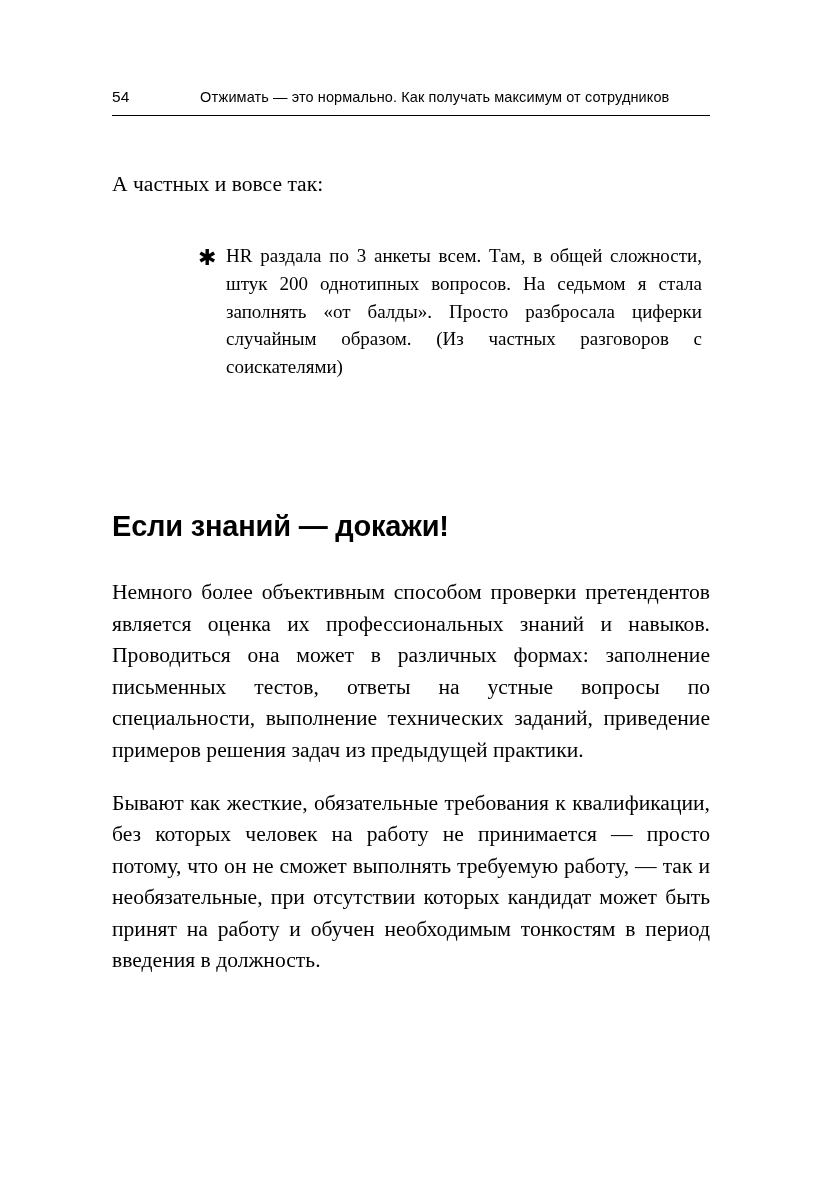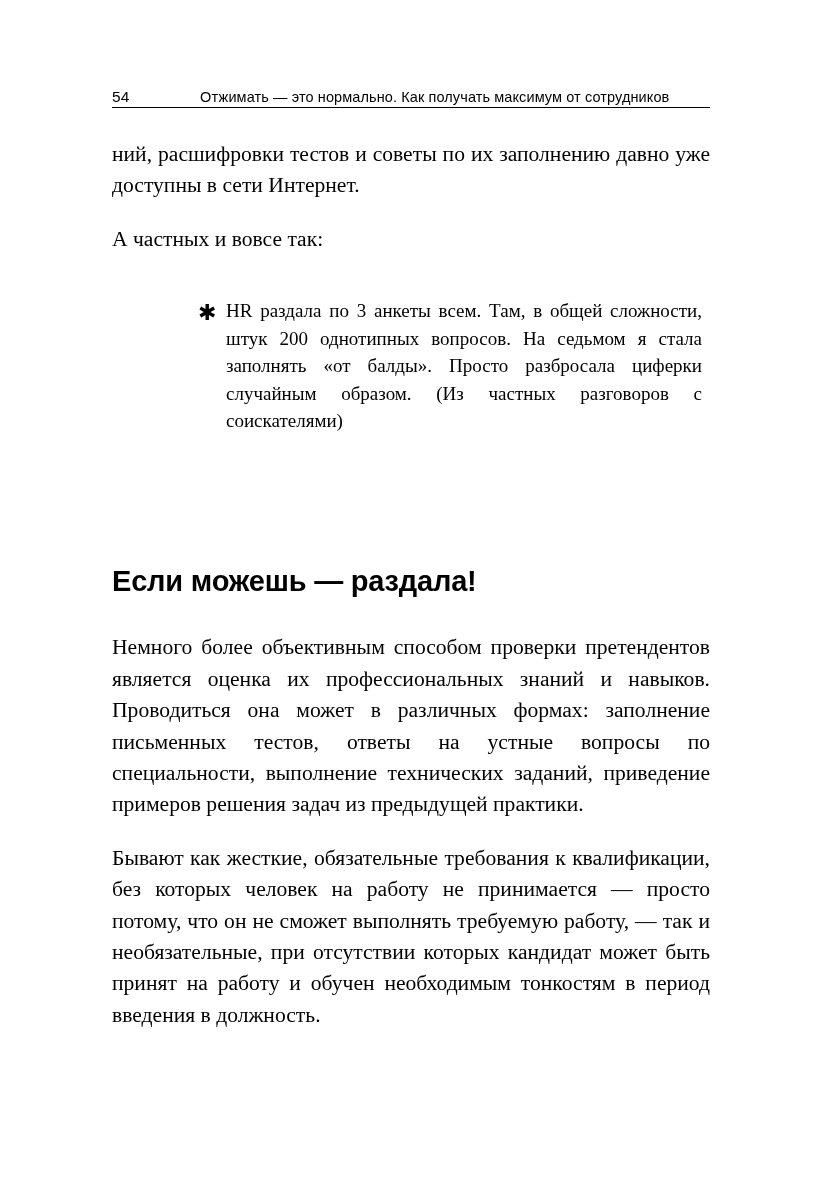--- a/index.html
+++ b/index.html
@@ -32,21 +32,21 @@
     width: 598px;
   }
 
   
   .runhead {
     display: flex;
     align-items: baseline;
     font-family: "Liberation Sans", sans-serif;
     font-size: 14.5px;
     letter-spacing: 0.1px;
-    padding-bottom: 1px;
+    padding-bottom: 9px;
     border-bottom: 1.6px solid #000000;
   }
   .runhead .folio {
     width: 64px;
     flex: 0 0 64px;
     font-size: 15.5px;
   }
   .runhead .title {
     flex: 1;
     margin-left: 24px;
@@ -107,35 +107,34 @@
 <div class="page">
   <div class="content">
 
     <div class="runhead">
       <div class="folio">54</div>
       <div class="title">Отжимать — это нормально. Как получать максимум от сотрудников</div>
     </div>
 
     <div class="gap-after-head"></div>
 
-    <p class="body">ний, расшифровки тестов и советы по их заполнению давно уже доступны в сети Интернет.</p>
 
     <div class="gap-para"></div>
 
     <p class="body">А частных и вовсе так:</p>
 
     <div class="quote-wrap">
       <span class="quote-bullet">✱</span>
       <div class="quote-text">HR раздала по 3 анкеты всем. Там, в общей сложности, штук 200 однотипных вопросов. На седьмом я стала заполнять «от балды». Просто разбросала циферки случайным образом. (Из частных разговоров с соискателями)</div>
     </div>
 
 
     <div class="gap-before-head"></div>
 
-    <h2 class="section-head">Если можешь — раздала!</h2>
+    <h2 class="section-head">Если знаний — докажи!</h2>
 
     <div class="gap-after-section-head"></div>
 
     <p class="body">Немного более объективным способом проверки претендентов является оценка их профессиональных знаний и навыков. Проводиться она может в различных формах: заполнение письменных тестов, ответы на устные вопросы по специальности, выполнение технических заданий, приведение примеров решения задач из предыдущей практики.</p>
 
     <div class="gap-para"></div>
 
     <p class="body">Бывают как жесткие, обязательные требования к квалификации, без которых человек на работу не принимается — просто потому, что он не сможет выполнять требуемую работу, — так и необязательные, при отсутствии которых кандидат может быть принят на работу и обучен необходимым тонкостям в период введения в должность.</p>
 
     <div class="spacer-bottom"></div>

